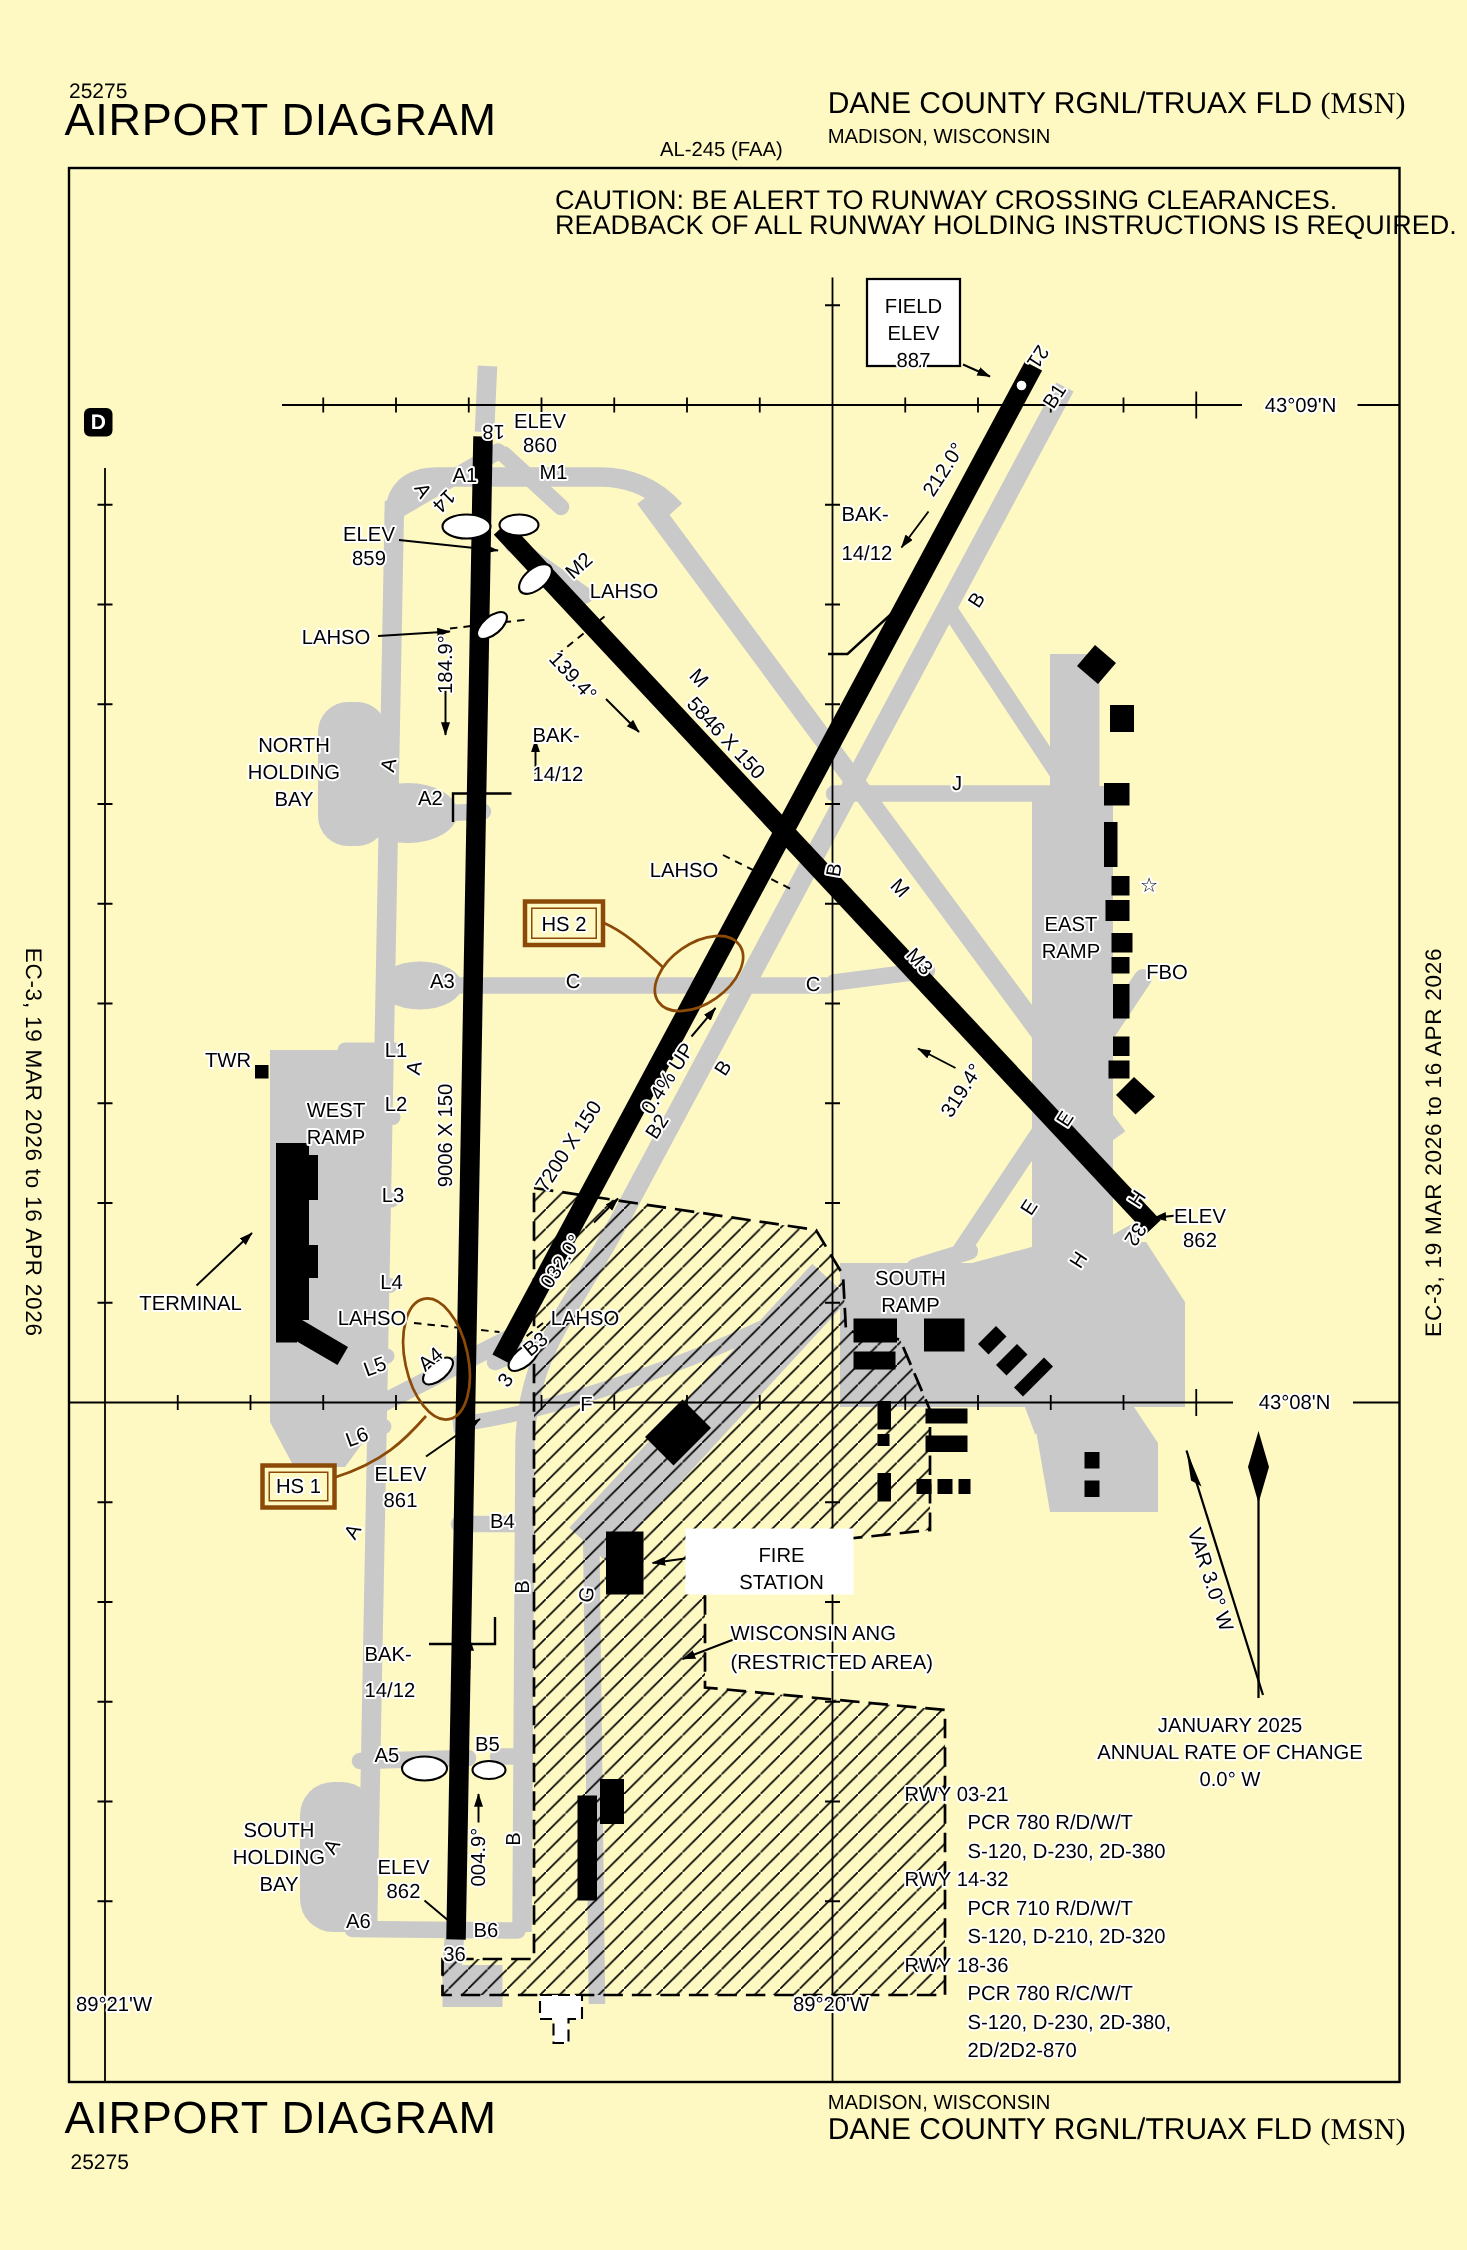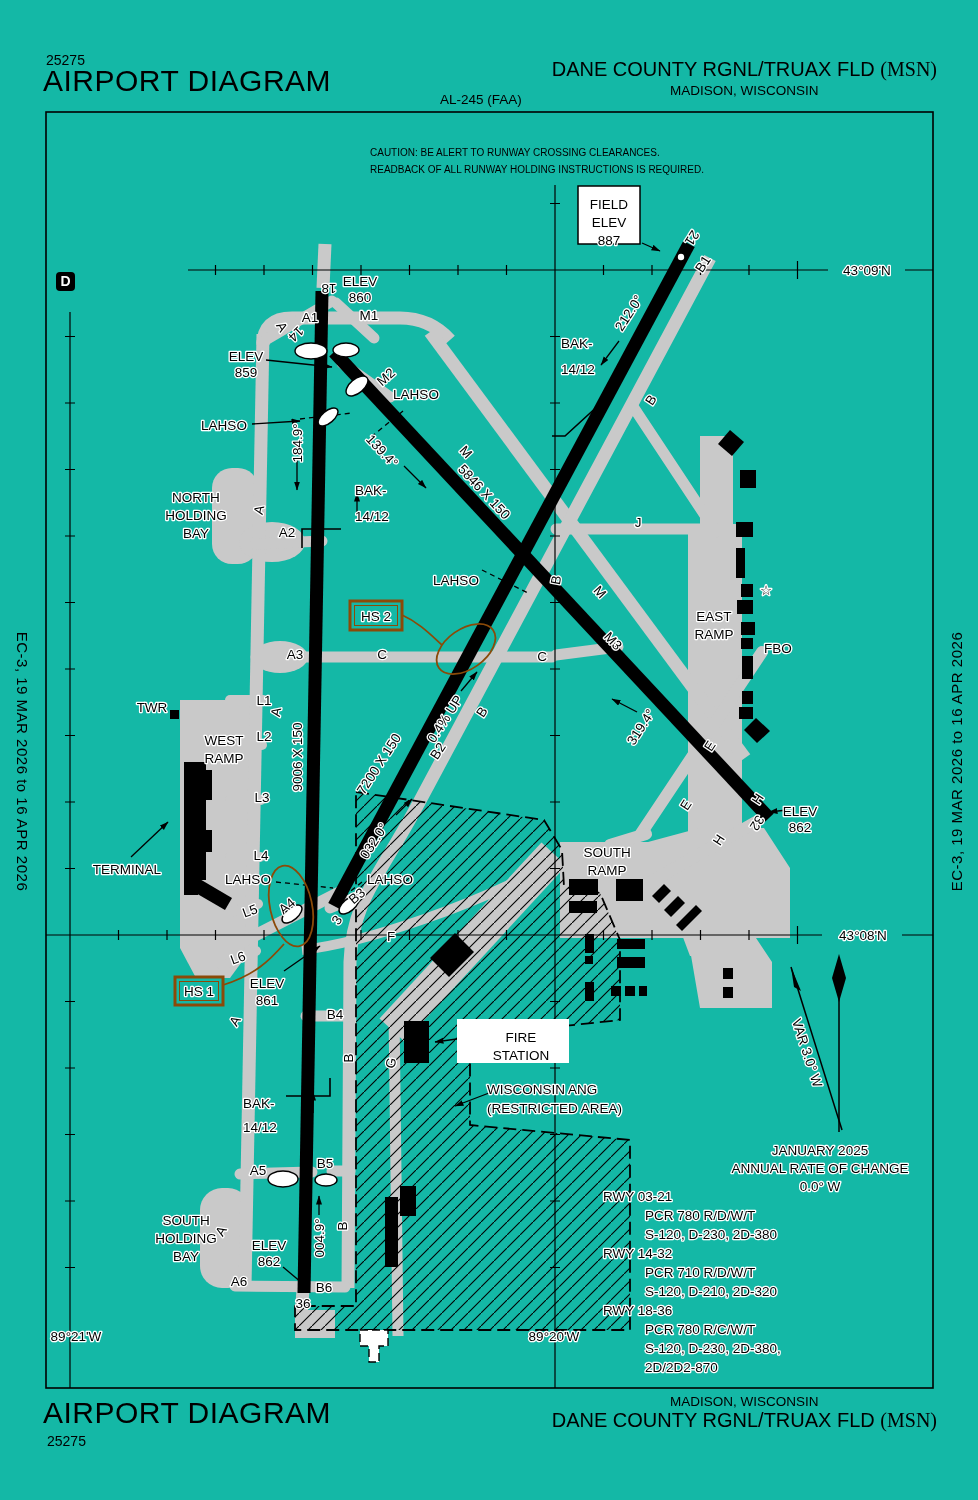--- a/index.html
+++ b/index.html
@@ -1,26 +1,26 @@
 <!DOCTYPE html>
 <html><head>
 <meta charset="utf-8">
 <style>
   html,body{margin:0;padding:0;background:#fff}
-  .page{position:relative;width:978px;height:1500px;background:#14b8a6;
+  .page{position:relative;width:978px;height:1500px;background:#fef9c3;
         font-family:"Liberation Sans",sans-serif;color:#000;overflow:hidden}
   .page svg{position:absolute;left:0;top:0}
   .abs{position:absolute;white-space:nowrap}
   .big{font-size:30px;letter-spacing:.5px}
   .sm{font-size:14px}
   .tiny{font-size:13.5px}
   .name{font-size:20px}
   .serif{font-family:"Liberation Serif",serif}
-  .right{text-align:center}
-  .caution{left:370px;top:144px;width:492px;text-align:left;font-size:10px;line-height:17px}
+  .right{text-align:left}
+  .caution{left:370px;top:125px;width:492px;text-align:left;font-size:18px;line-height:17px}
   .caution .u{}
   .comm{left:56px;top:119px;font-size:15.3px;line-height:20px}
   .dicon{left:56px;top:272px;width:19px;height:19px;background:#000;border-radius:4px;
          color:#fff;font-weight:bold;text-align:center;line-height:19px;font-size:14px}
   .edge{width:420px;text-align:center;font-size:15px;letter-spacing:.5px}
   #edge-left{left:-188px;top:753px;transform:rotate(90deg)}
   #edge-right{left:746px;top:753px;transform:rotate(-90deg)}
   .lbl{font-family:"Liberation Sans",sans-serif;font-size:13.5px;dominant-baseline:central;
        paint-order:stroke;stroke:#fff;stroke-width:2.6px;stroke-linejoin:round;fill:#000}
 </style>

